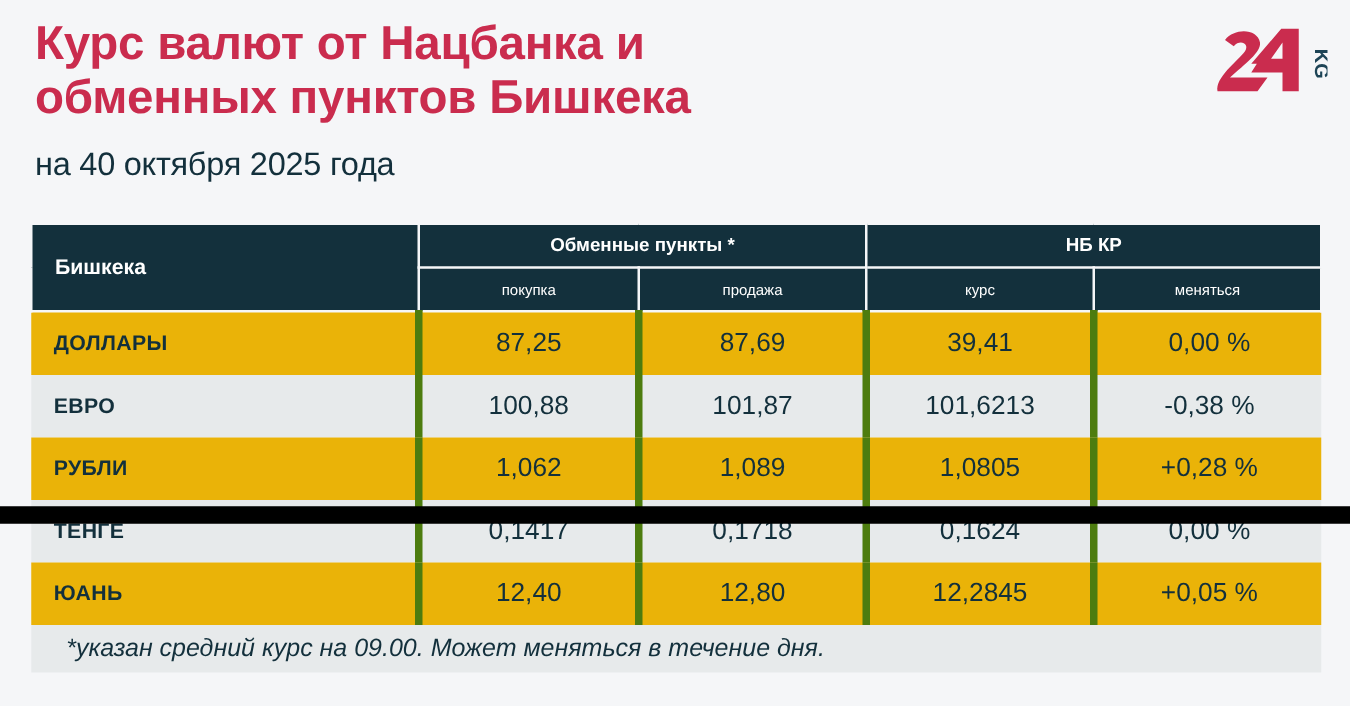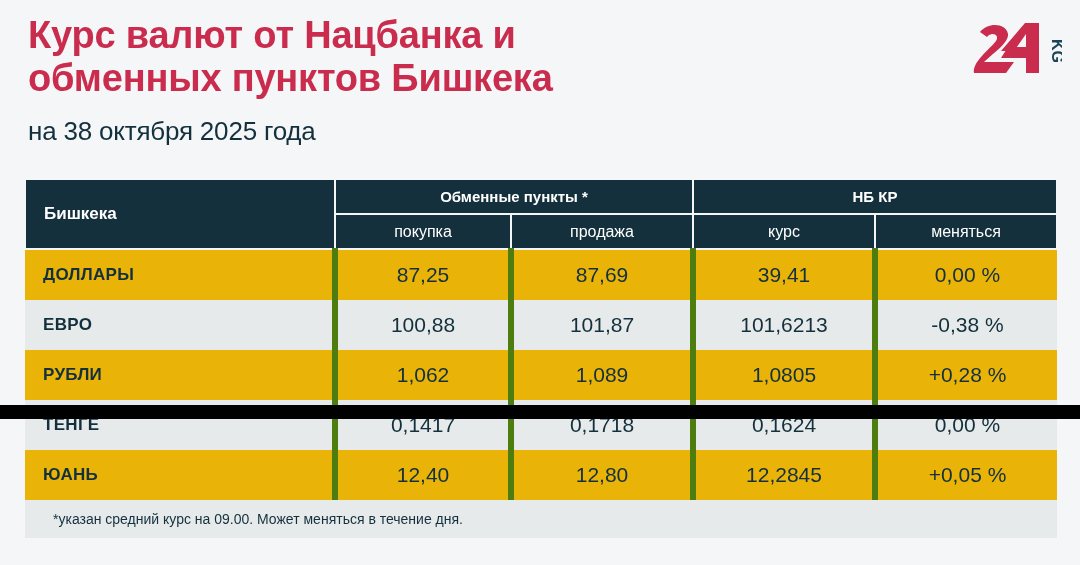--- a/index.html
+++ b/index.html
@@ -57,21 +57,21 @@
     background:#13303c;
     color:#ffffff;
     border:2px solid #f5f6f8;
     padding:0;
     height:33px;
     font-size:15px;
     font-weight:bold;
     vertical-align:middle;
   }
   .table thead th.grp{font-size:15px;font-weight:bold;}
-  .table thead th.sub{font-size:16px;font-weight:400;}
+  .table thead th.sub{font-size:12px;font-weight:400;}
   .table thead th.cur{
     text-align:left;
     padding-left:18px;
     font-size:17px;
     font-weight:bold;
   }
 
   .table tbody td{
     height:50px;
     font-size:21px;
@@ -89,45 +89,46 @@
     font-weight:bold;
     letter-spacing:0.3px;
     border-left:none;
   }
   .table tbody tr.odd td{background:#eab308;}
   .table tbody tr.even td{background:#e7eaeb;}
 
   .table tfoot td{
     background:#e7eaeb;
     height:36px;
-    font-size:14px;
+    font-size:20px;
     text-align:left;
     padding-left:28px;
     color:#13303c;
     border:none;
+    font-style:italic;
   }
 
   
   .bottombar{
     position:absolute;left:0;bottom:0;
     width:1080px;height:14px;
     background:#000000;
   }
 </style>
 </head>
 <body>
 
 <div class="page">
 
   <div class="hero">
     <h1>
       <span>Курс валют от Нацбанка и</span><br>
       <span>обменных пунктов Бишкека</span>
     </h1>
-    <div class="subtitle">на 38 октября 2025 года</div>
+    <div class="subtitle">на 40 октября 2025 года</div>
   </div>
 
   <div class="logo">
     <svg width="92" height="60" viewBox="0 0 92 60" xmlns="http://www.w3.org/2000/svg" aria-hidden="true">
       <g>
         <path d="M10 14 C18 4, 36 5, 38 16 C39 24, 26 33, 14 44 L44 44 L36 55 L4 55 C2 44, 20 31, 26 23 C30 17, 22 13, 17 19 Z" fill="#ca2c4e"></path>
         <path d="M55 5 L69 5 L69 55 L56 55 L56 40 L31 40 L38 29 L56 29 L56 16 L44 33 L31 33 Z" fill="#ca2c4e"></path>
       </g>
       <text x="82" y="33" fill="#1d4456" font-family="Liberation Sans, sans-serif" font-size="16" font-weight="bold" transform="rotate(90 82 33)" text-anchor="middle">KG</text>
     </svg>

